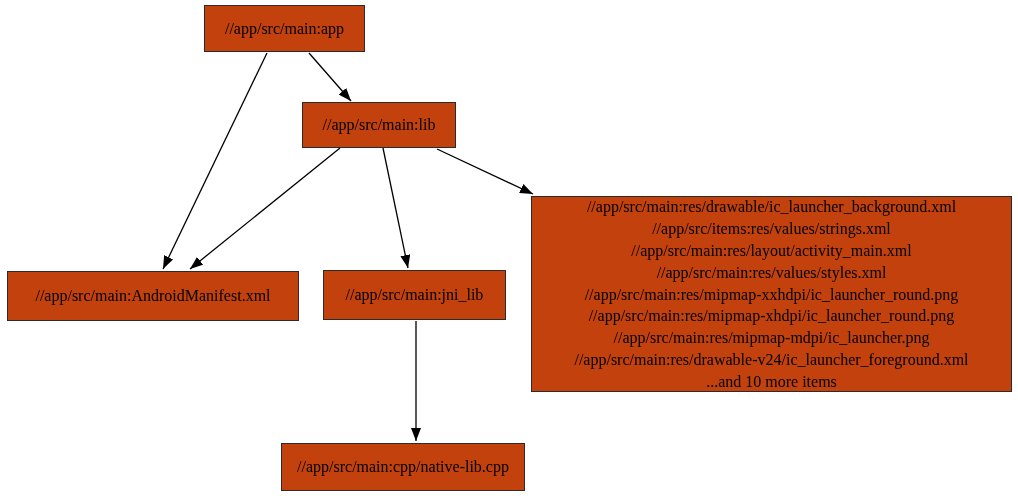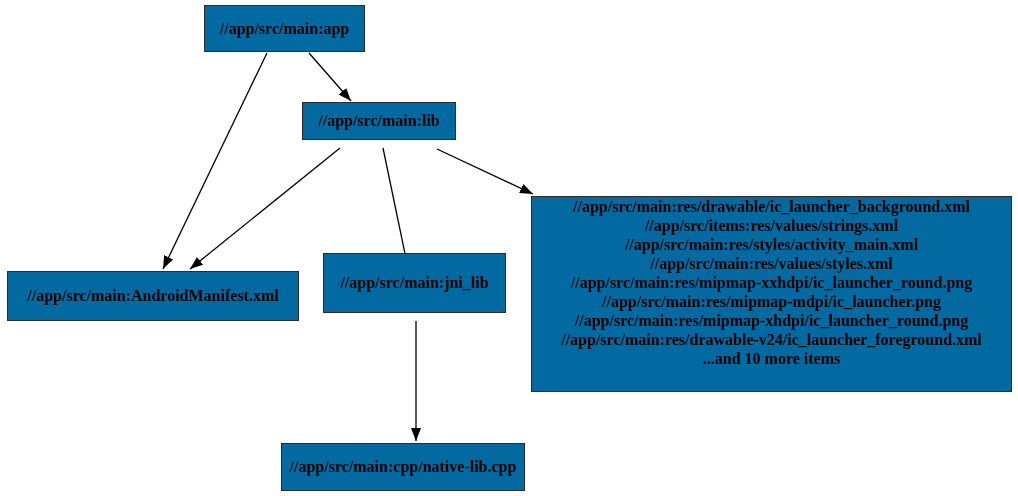--- a/index.html
+++ b/index.html
@@ -21,38 +21,37 @@
     left: 0;
     top: 0;
     width: 1018px;
     height: 496px;
     pointer-events: none;
   }
   .node {
     position: absolute;
     box-sizing: border-box;
     border: 1.6px solid #2b2b2b;
-    background: #0369a1;
+    background: #c2410c;
     display: flex;
     align-items: center;
     justify-content: center;
     text-align: center;
     font-size: 16px;
     white-space: nowrap;
-    font-weight: bold;
   }
   .node-app      { left: 204px; top: 5px;   width: 161px; height: 47px; }
-  .node-lib      { left: 302px; top: 102px; width: 154px; height: 38px; }
+  .node-lib      { left: 302px; top: 102px; width: 154px; height: 46px; }
   .node-manifest { left: 7px;   top: 271px; width: 292px; height: 50px; }
-  .node-jni      { left: 323px; top: 253px; width: 183px; height: 60px; }
+  .node-jni      { left: 323px; top: 270px; width: 183px; height: 50px; }
   .node-native   { left: 281px; top: 443px; width: 244px; height: 48px; }
   .node-res {
     left: 531px; top: 196px; width: 481px; height: 196px;
     flex-direction: column;
-    justify-content: flex-start;
+    justify-content: space-between;
     line-height: 19px;
     font-size: 16px;
   }
   .res-line {
     width: 100%;
     text-align: center;
   }
 </style>
 </head>
 <body>
@@ -77,24 +76,24 @@
 
   <div class="node node-lib">//app/src/main:lib</div>
 
   <div class="node node-manifest">//app/src/main:AndroidManifest.xml</div>
 
   <div class="node node-jni">//app/src/main:jni_lib</div>
 
   <div class="node node-res">
     <div class="res-line">//app/src/main:res/drawable/ic_launcher_background.xml</div>
     <div class="res-line">//app/src/items:res/values/strings.xml</div>
-    <div class="res-line">//app/src/main:res/styles/activity_main.xml</div>
+    <div class="res-line">//app/src/main:res/layout/activity_main.xml</div>
     <div class="res-line">//app/src/main:res/values/styles.xml</div>
     <div class="res-line">//app/src/main:res/mipmap-xxhdpi/ic_launcher_round.png</div>
+    <div class="res-line">//app/src/main:res/mipmap-xhdpi/ic_launcher_round.png</div>
     <div class="res-line">//app/src/main:res/mipmap-mdpi/ic_launcher.png</div>
-    <div class="res-line">//app/src/main:res/mipmap-xhdpi/ic_launcher_round.png</div>
     <div class="res-line">//app/src/main:res/drawable-v24/ic_launcher_foreground.xml</div>
     <div class="res-line">...and 10 more items</div>
   </div>
 
   <div class="node node-native">//app/src/main:cpp/native-lib.cpp</div>
 
 </div>
 
 </body></html>

